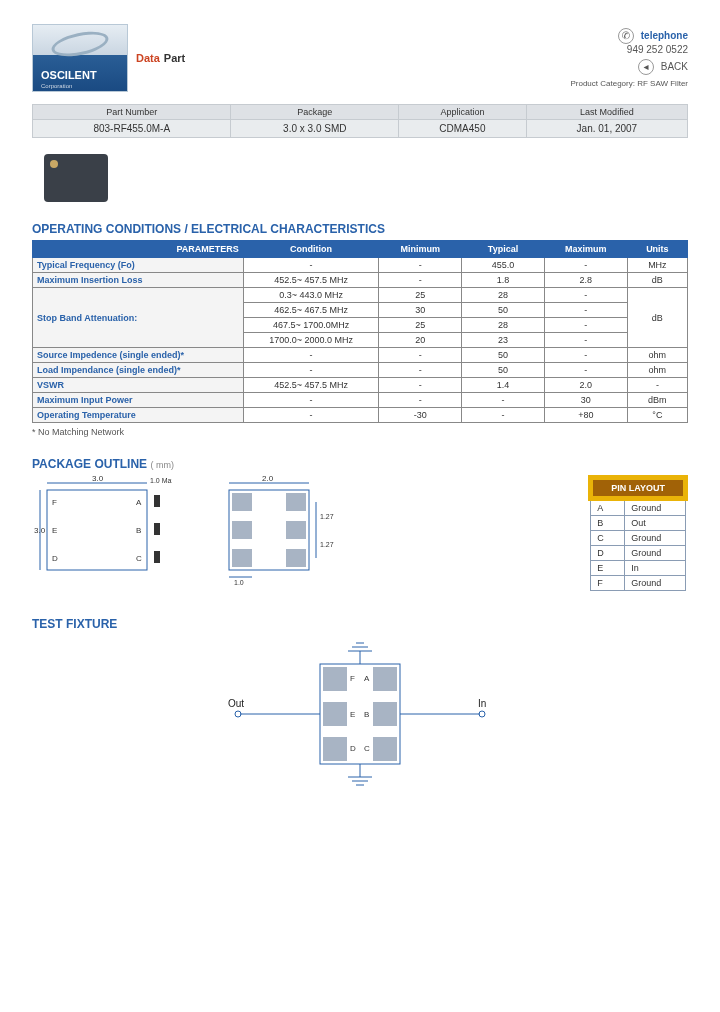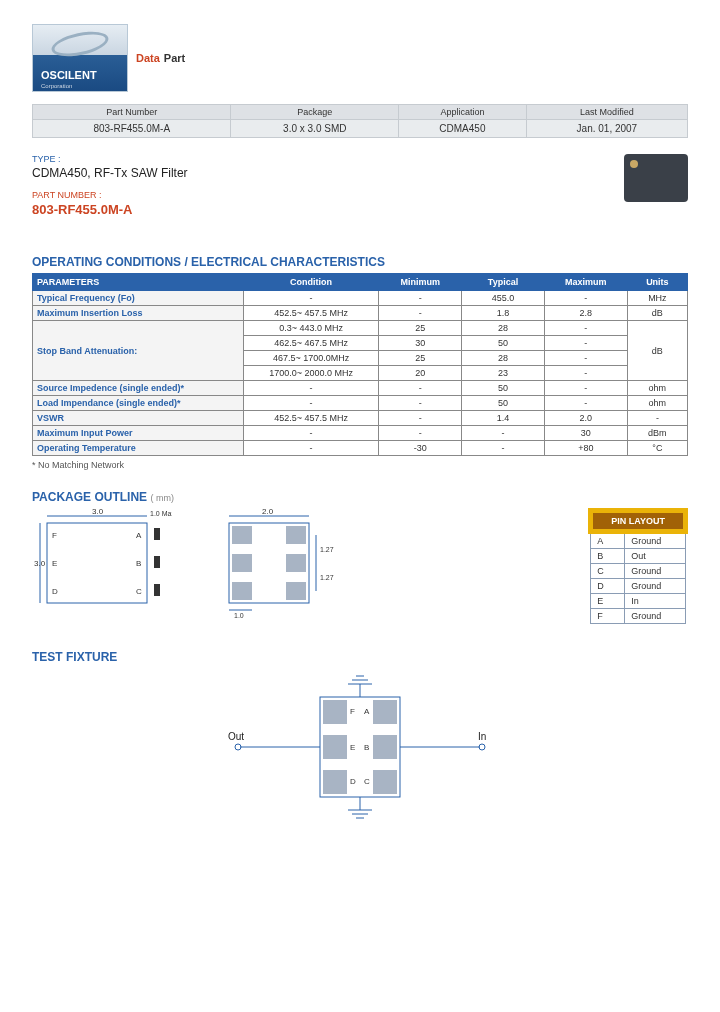--- a/index.html
+++ b/index.html
@@ -111,21 +111,21 @@
   }
   .spec-table th {
     background:#2a62aa;
     color:#fff;
     font-weight:bold;
     border:1px solid #2a62aa;
     padding:3px 4px;
     text-align:center;
     font-size:9px;
   }
-  .spec-table th.param { text-align:left; width:28%; }
+  .spec-table th.param { text-align:right; width:28%; }
   .spec-table td {
     border:1px solid #888;
     padding:2px 4px;
     text-align:center;
     background:#fff;
   }
   .spec-table td.param {
     text-align:left;
     color:#2a62aa;
     font-weight:bold;
@@ -182,46 +182,55 @@
 
   <div class="header-row">
     <div class="logo">
       <div class="logo-ring"></div>
       <div class="logo-text">OSCILENT</div>
       <div class="logo-sub">Corporation</div>
     </div>
     <span class="ds-label">
       <span>Data</span><span class="dark">Part</span>
     </span>
+    <div class="header-right">
+      <div>
+        <span class="phone-icon">✆</span>
+        <span class="tel-label">telephone</span><br>
+        <span style="margin-left:22px">949 252 0522</span>
+      </div>
+      <div style="margin-top:4px">
+        <span class="back-icon">◂</span>
+        <span>BACK</span>
+      </div>
+      <div style="margin-top:4px;font-size:8px">
+        <span>Product Category:</span>
+        <span>RF SAW Filter</span>
+      </div>
+    </div>
   </div>
 
   <table class="header-info-table">
     <tbody>
         <tr>
       <th>Part Number</th>
       <th>Package</th>
       <th>Application</th>
       <th>Last Modified</th>
     </tr>
     <tr>
       <td>803-RF455.0M-A</td>
       <td>3.0 x 3.0 SMD</td>
       <td>CDMA450</td>
       <td>Jan. 01, 2007</td>
     </tr>
   </tbody>
     </table>
 
   <div class="meta-row">
-    <div style="flex:1">
-      <div class="type-line">TYPE :</div>
-      <div class="type-text">CDMA450, RF-Tx SAW Filter</div>
-      <div class="pn-label">PART NUMBER :</div>
-      <div class="pn-value">803-RF455.0M-A</div>
-    </div>
     <div class="product-img"></div>
   </div>
 
   <div class="section-title">OPERATING CONDITIONS / ELECTRICAL CHARACTERISTICS</div>
   <table class="spec-table">
     <tbody>
         <tr>
       <th class="param">PARAMETERS</th>
       <th style="width:18%">Condition</th>
       <th style="width:11%">Minimum</th>

